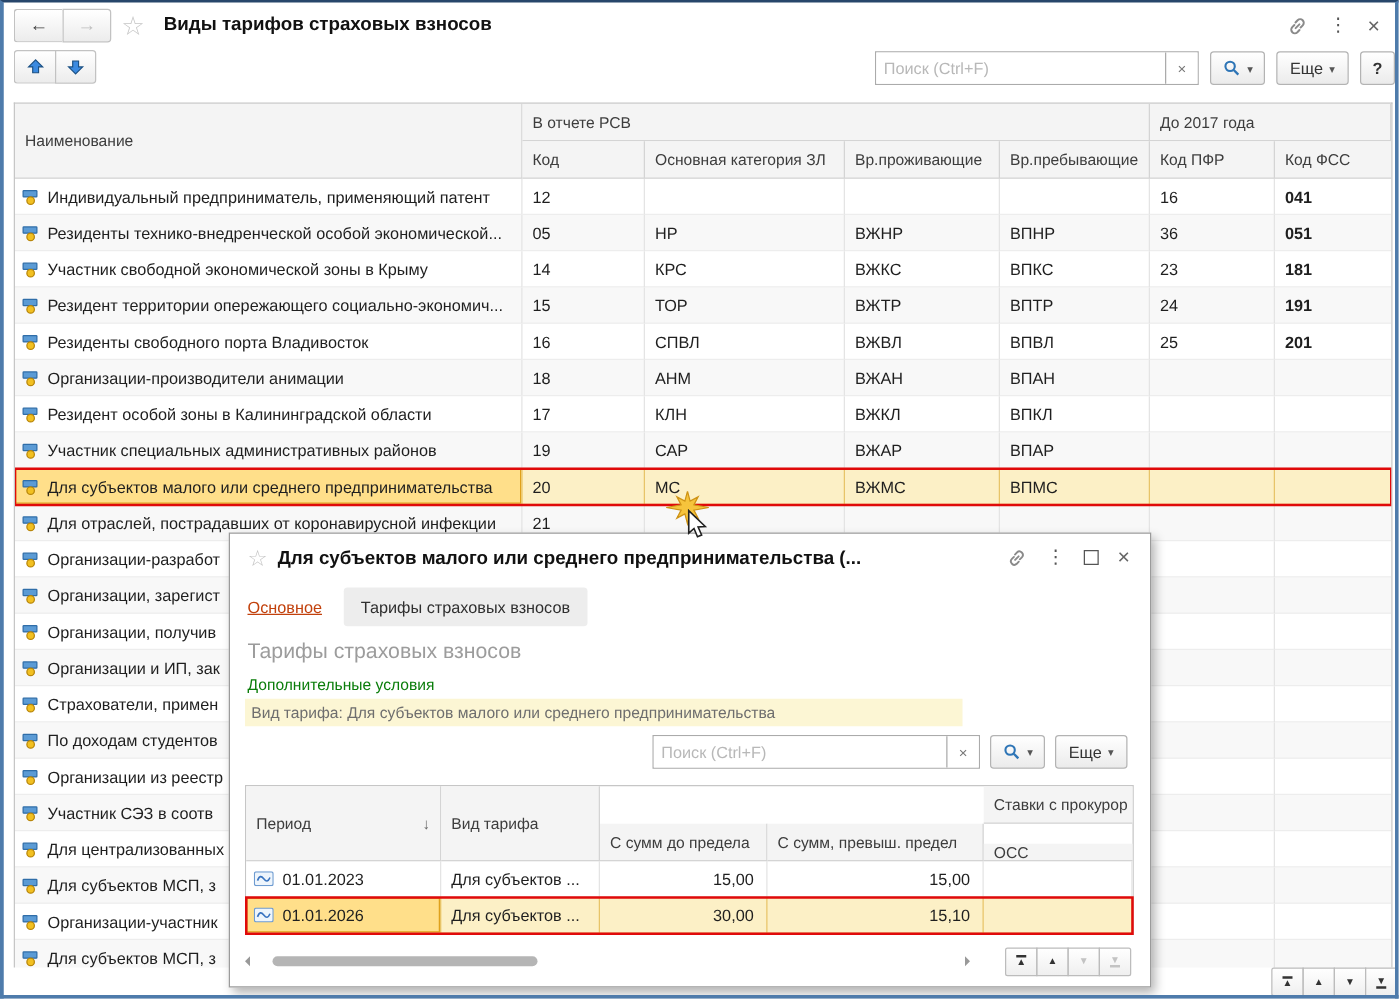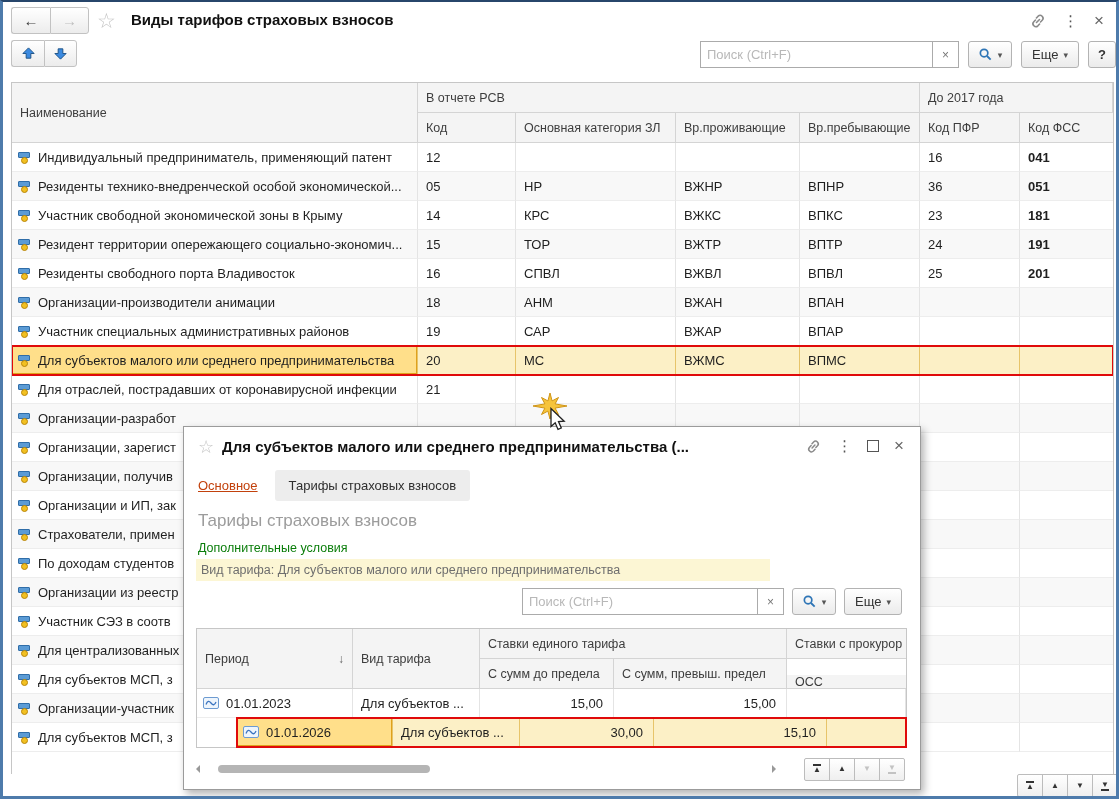--- a/index.html
+++ b/index.html
@@ -90,21 +90,21 @@
   .phead{display:grid;grid-template-columns:156px 127px 134px 173px 1fr;grid-template-rows:30px 30px;}
   .phead .hc.cper{grid-column:1;grid-row:1/3;justify-content:space-between;padding-right:8px;}
   .phead .hc.cvid{grid-column:2;grid-row:1/3;}
   .phead .hc.gun{grid-column:3/5;grid-row:1;}
   .phead .hc.gpr{grid-column:5;grid-row:1;border-right:none;}
   .phead .hc.p1{grid-column:3;grid-row:2;text-align:center;} .phead .hc.p2{grid-column:4;grid-row:2;}
   .phead .hc.p3{grid-column:5;grid-row:2;border-right:none;margin-top:16px;}
   .sorticon{color:#666;font-size:12px;}
   .prow{display:grid;grid-template-columns:156px 127px 134px 173px 1fr;height:29px;background:#fff;}
   .prow .mcell.num{justify-content:flex-end;padding-right:10px;}
-  .prow.sel{background:#fcf0c6;outline:2px solid #e00a0a;outline-offset:-1px;position:relative;z-index:2;margin-left:40px;}
+  .prow.sel{background:#fcf0c6;outline:2px solid #e00a0a;outline-offset:-1px;position:relative;z-index:2;}
   .prow.sel .mcell{border-right-color:#e7c469;border-bottom-color:#e7c469;}
   .prow.sel .mcell.per{background:#ffdf8a;box-shadow:inset 0 0 0 1px #dfa11c;}
   .mcell.per{padding-left:6px;gap:7px;}
   .p-bottom{position:absolute;left:12px;top:329px;width:709px;height:26px;display:flex;align-items:center;}
   .scroll-arrow{width:0;height:0;border:4px solid transparent;}
   .scroll-arrow.left{border-right-color:#999;border-left:none;margin-right:6px;}
   .scroll-arrow.right{border-left-color:#999;border-right:none;margin-left:6px;}
   .scroll-track{position:relative;width:560px;height:10px;}
   .scroll-thumb{position:absolute;left:12px;top:1px;width:212px;height:8px;background:#b5b5b5;border-radius:4px;}
   .p-bottom .vnav{margin-left:auto;}
@@ -258,20 +258,35 @@
             <span class="item-icon">
               <span class="bar"></span>
               <span class="ball"></span>
             </span>
             <span>Организации-производители анимации</span>
           </div>
           <div class="mcell">18</div>
           <div class="mcell">АНМ</div>
           <div class="mcell">ВЖАН</div>
           <div class="mcell">ВПАН</div>
+          <div class="mcell"></div>
+          <div class="mcell"></div>
+        </div>
+        <div class="mrow">
+          <div class="mcell nm">
+            <span class="item-icon">
+              <span class="bar"></span>
+              <span class="ball"></span>
+            </span>
+            <span>Резидент особой зоны в Калининградской области</span>
+          </div>
+          <div class="mcell">17</div>
+          <div class="mcell">КЛН</div>
+          <div class="mcell">ВЖКЛ</div>
+          <div class="mcell">ВПКЛ</div>
           <div class="mcell"></div>
           <div class="mcell"></div>
         </div>
         <div class="mrow">
           <div class="mcell nm">
             <span class="item-icon">
               <span class="bar"></span>
               <span class="ball"></span>
             </span>
             <span>Участник специальных административных районов</span>
@@ -551,21 +566,20 @@
         </button>
     </div>
 
     <div class="ptable">
       <div class="phead">
         <div class="hc cper">
           <span>Период</span>
           <span class="sorticon">↓</span>
         </div>
         <div class="hc cvid">Вид тарифа</div>
-        <div class="hc gun">Ставки единого тарифа</div>
         <div class="hc gpr">Ставки с прокурор</div>
         <div class="hc p1">С сумм до предела</div>
         <div class="hc p2">С сумм, превыш. предел</div>
         <div class="hc p3">ОСС</div>
       </div>
       <div id="popup-rows">
           <div class="prow">
             <div class="mcell per">
               <svg width="16" height="12" viewBox="0 0 16 12">
                 <rect x="0.5" y="0.5" width="15" height="11" rx="1.5" fill="#eef5fc" stroke="#6d9bd1"></rect>

